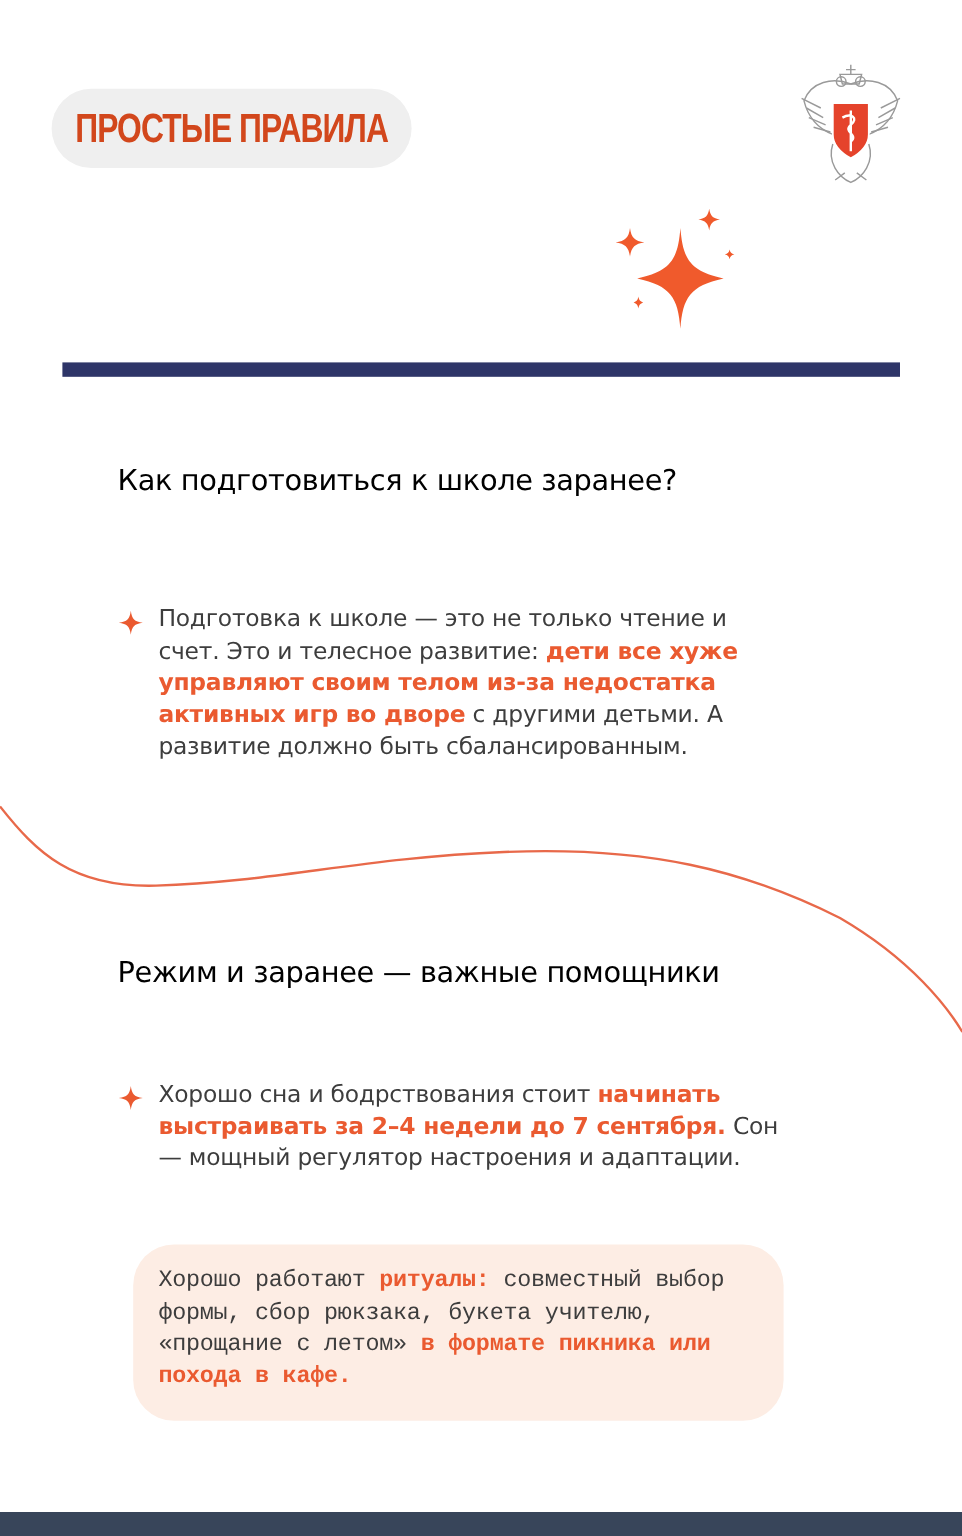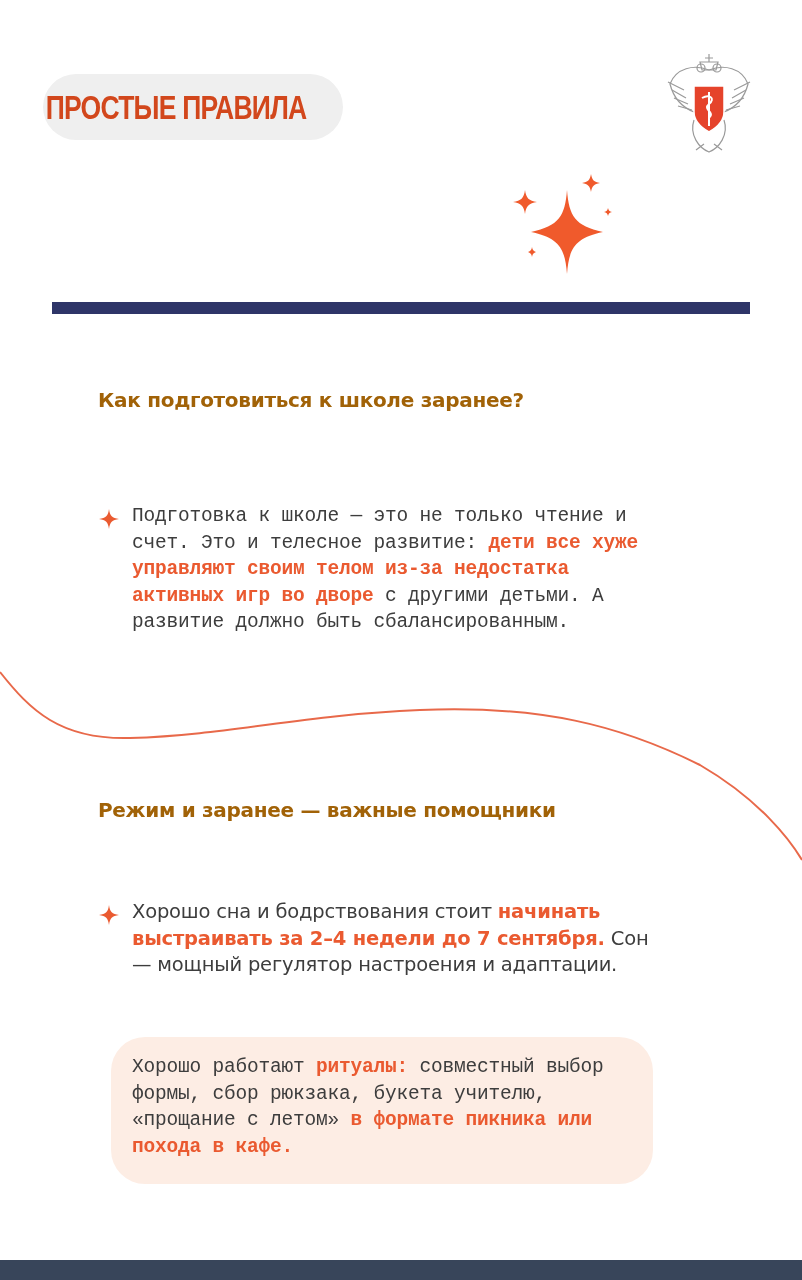--- a/index.html
+++ b/index.html
@@ -1,30 +1,30 @@
 <!DOCTYPE html>
 <html><head>
   <meta charset="utf-8">
   <style>
     html, body { margin: 0; padding: 0; }
     body { width: 802px; height: 1280px; background: #ffffff; position: relative; overflow: hidden; font-family: "DejaVu Sans", sans-serif; }
-    .pill { position: absolute; left: 43px; top: 74px; width: 300px; height: 66px; border-radius: 33px; background: #efefef; display: flex; align-items: center; justify-content: flex-end; }
+    .pill { position: absolute; left: 43px; top: 74px; width: 300px; height: 66px; border-radius: 33px; background: #efefef; display: flex; align-items: center; justify-content: center; }
     .pill span { font-family: "Liberation Sans", sans-serif; font-weight: 700; font-size: 34px; color: #d2471c; letter-spacing: -1px; transform: scaleX(0.78); transform-origin: center; white-space: nowrap; }
     .emblem { position: absolute; left: 664px; top: 50px; width: 90px; height: 110px; }
     .sparkles { position: absolute; left: 505px; top: 168px; width: 120px; height: 110px; }
     .rule { position: absolute; left: 52px; top: 302px; width: 698px; height: 12px; background: #2e3568; }
     .wave { position: absolute; left: 0; top: 660px; width: 802px; height: 220px; }
-    h2 { position: absolute; margin: 0; left: 98px; font-family: "DejaVu Sans", sans-serif; font-weight: 700; font-size: 20px; line-height: 44px; color: #a16207; letter-spacing: -0.3px; }
+    h2 { position: absolute; margin: 0; left: 98px; font-family: "DejaVu Sans", sans-serif; font-weight: 400; font-size: 24px; line-height: 44px; color: #000000; letter-spacing: -0.3px; }
     .h1 { top: 378px; }
     .h2 { top: 788px; }
     .bullet { position: absolute; left: 98px; display: flex; }
     .bullet svg { flex: none; margin-top: 5px; }
     .para { font-size: 19.5px; line-height: 26.5px; color: #3d3d3d; margin-left: 12px; letter-spacing: -0.2px; }
     .hl { color: #ea5a30; font-weight: 700; }
-    .b1 { top: 503px; width: 560px; font-family: Liberation Mono, monospace; }
+    .b1 { top: 503px; width: 560px; }
     .b2 { top: 899px; width: 570px; }
     .callout { position: absolute; left: 111px; top: 1037px; width: 542px; height: 147px; border-radius: 34px; background: #fdede4; box-sizing: border-box; padding: 17px 20px 0 21px; font-family: Liberation Mono, monospace; }
     .callout .para { margin-left: 0; }
     .footer { position: absolute; left: 0; top: 1260px; width: 802px; height: 20px; background: #38455a; }
   </style>
 </head>
 <body>
 
 <div class="pill">
   <span>ПРОСТЫЕ ПРАВИЛА</span>

